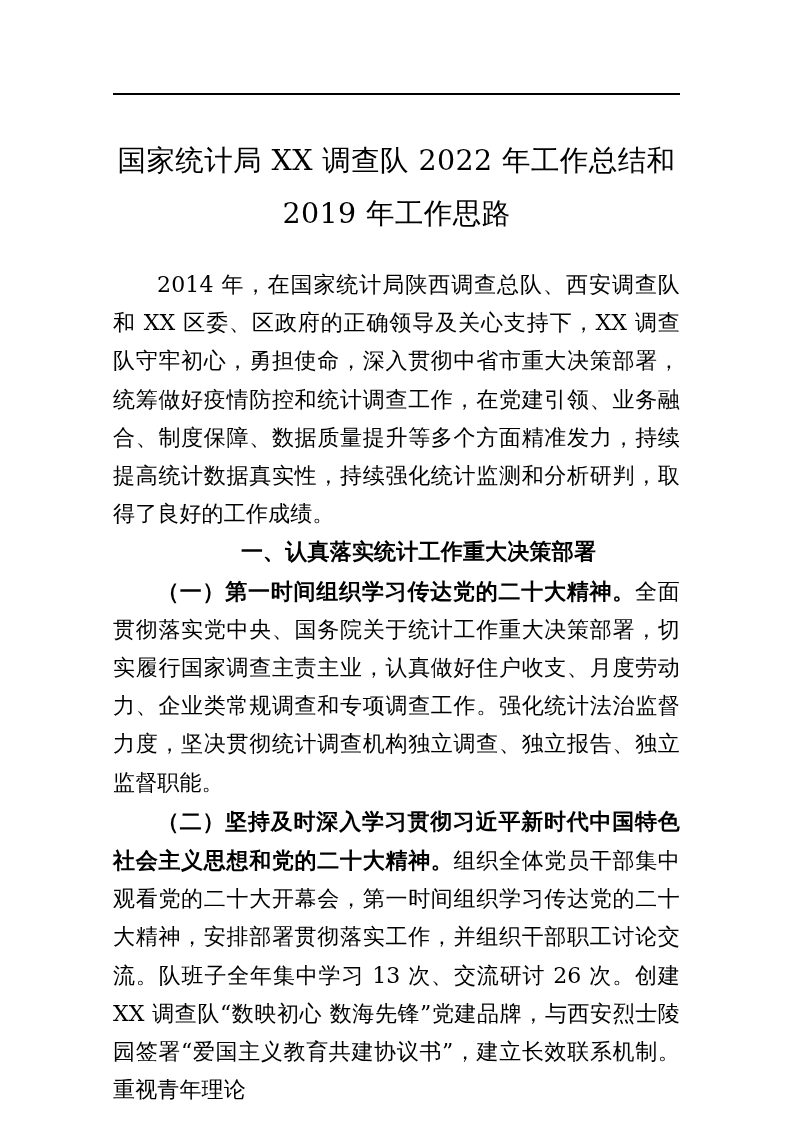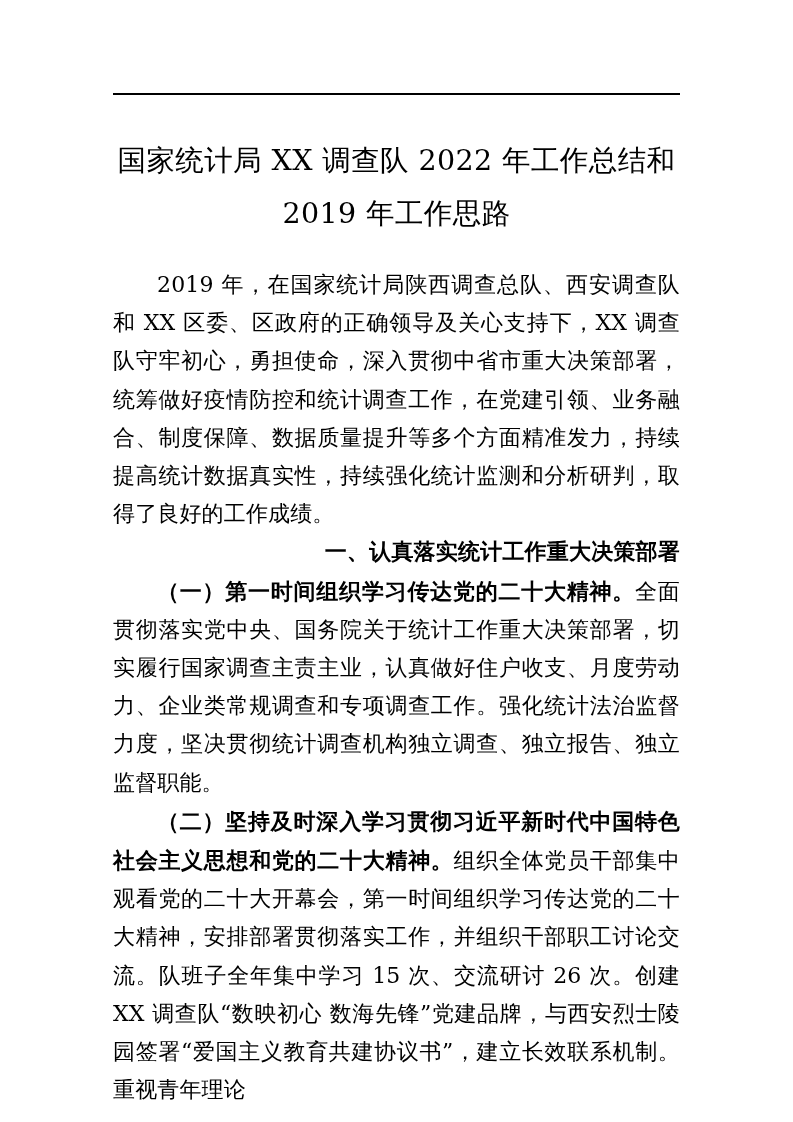--- a/index.html
+++ b/index.html
@@ -82,43 +82,43 @@
   }
 
   
   h2.section-heading {
     margin: 0;
     font-family: "DejaVu Sans", "Liberation Sans", sans-serif;
     font-size: 22px;
     line-height: 38.2px;
     font-weight: 700;
     text-indent: 44px;
-    text-align: right;
+    text-align: center;
     letter-spacing: 0.2px;
   }
 </style>
 </head>
 <body>
 
 <div class="page">
 
   <div class="header-rule"></div>
 
   <div class="content">
 
     <h1 class="doc-title">
       <span class="tl">国家统计局 XX 调查队 2022 年工作总结和</span>
       <span class="tl">2019 年工作思路</span>
     </h1>
 
     <div class="body-block">
 
-      <p class="para"><span>2019 年，在国家统计局陕西调查总队、西安调查队和 XX 区委、区政府的正确领导及关心支持下，XX 调查队守牢初心，勇担使命，深入贯彻中省市重大决策部署，统筹做好疫情防控和统计调查工作，在党建引领、业务融合、制度保障、数据质量提升等多个方面精准发力，持续提高统计数据真实性，持续强化统计监测和分析研判，取得了良好的工作成绩。</span></p>
+      <p class="para"><span>2014 年，在国家统计局陕西调查总队、西安调查队和 XX 区委、区政府的正确领导及关心支持下，XX 调查队守牢初心，勇担使命，深入贯彻中省市重大决策部署，统筹做好疫情防控和统计调查工作，在党建引领、业务融合、制度保障、数据质量提升等多个方面精准发力，持续提高统计数据真实性，持续强化统计监测和分析研判，取得了良好的工作成绩。</span></p>
 
       <h2 class="section-heading">一、认真落实统计工作重大决策部署</h2>
 
       <p class="para"><span class="lead">（一）第一时间组织学习传达党的二十大精神。</span><span>全面贯彻落实党中央、国务院关于统计工作重大决策部署，切实履行国家调查主责主业，认真做好住户收支、月度劳动力、企业类常规调查和专项调查工作。强化统计法治监督力度，坚决贯彻统计调查机构独立调查、独立报告、独立监督职能。</span></p>
 
-      <p class="para"><span class="lead">（二）坚持及时深入学习贯彻习近平新时代中国特色社会主义思想和党的二十大精神。</span><span>组织全体党员干部集中观看党的二十大开幕会，第一时间组织学习传达党的二十大精神，安排部署贯彻落实工作，并组织干部职工讨论交流。队班子全年集中学习 15 次、交流研讨 26 次。创建 XX 调查队“数映初心 数海先锋”党建品牌，与西安烈士陵园签署“爱国主义教育共建协议书”，建立长效联系机制。重视青年理论</span></p>
+      <p class="para"><span class="lead">（二）坚持及时深入学习贯彻习近平新时代中国特色社会主义思想和党的二十大精神。</span><span>组织全体党员干部集中观看党的二十大开幕会，第一时间组织学习传达党的二十大精神，安排部署贯彻落实工作，并组织干部职工讨论交流。队班子全年集中学习 13 次、交流研讨 26 次。创建 XX 调查队“数映初心 数海先锋”党建品牌，与西安烈士陵园签署“爱国主义教育共建协议书”，建立长效联系机制。重视青年理论</span></p>
 
     </div>
   </div>
 </div>
 
 </body></html>

